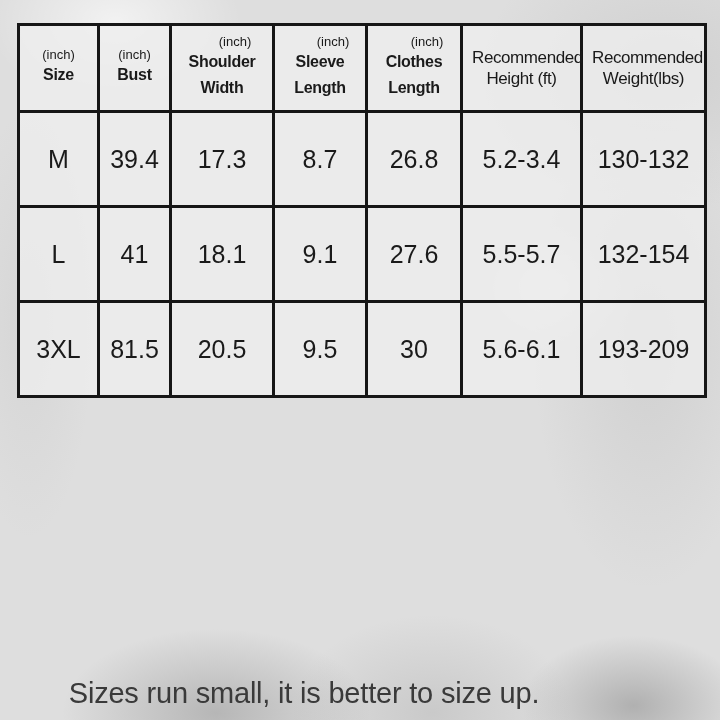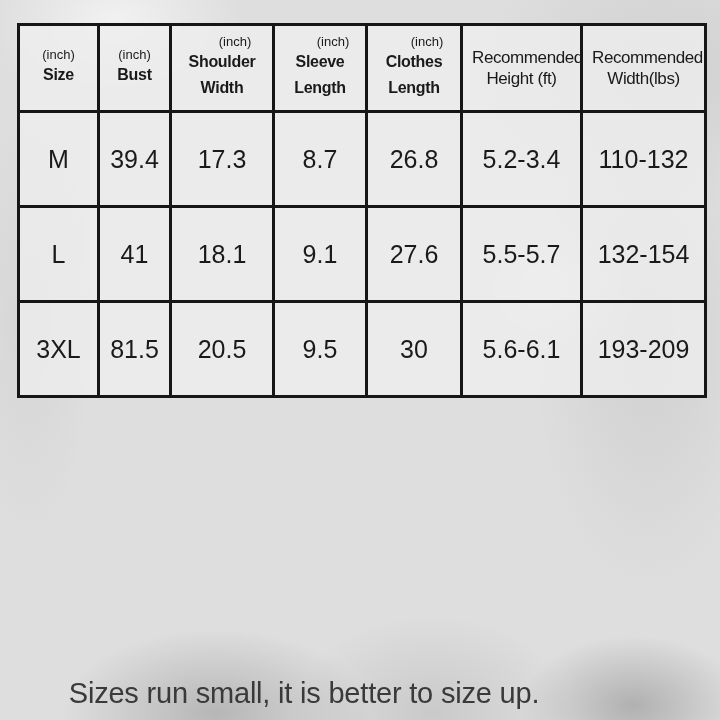--- a/index.html
+++ b/index.html
@@ -106,33 +106,33 @@
         <th>
           <span class="unit">(inch)</span>
           <span class="hlabel">Clothes Length</span>
         </th>
         <th>
           <span class="rec-line">Recommended</span>
           <span class="rec-line">Height (ft)</span>
         </th>
         <th>
           <span class="rec-line">Recommended</span>
-          <span class="rec-line">Width(lbs)</span>
+          <span class="rec-line">Weight(lbs)</span>
         </th>
       </tr>
     </thead>
     <tbody>
       <tr>
         <td>M</td>
         <td>39.4</td>
         <td>17.3</td>
         <td>8.7</td>
         <td>26.8</td>
         <td>5.2-3.4</td>
-        <td>110-132</td>
+        <td>130-132</td>
       </tr>
       <tr>
         <td>L</td>
         <td>41</td>
         <td>18.1</td>
         <td>9.1</td>
         <td>27.6</td>
         <td>5.5-5.7</td>
         <td>132-154</td>
       </tr>

